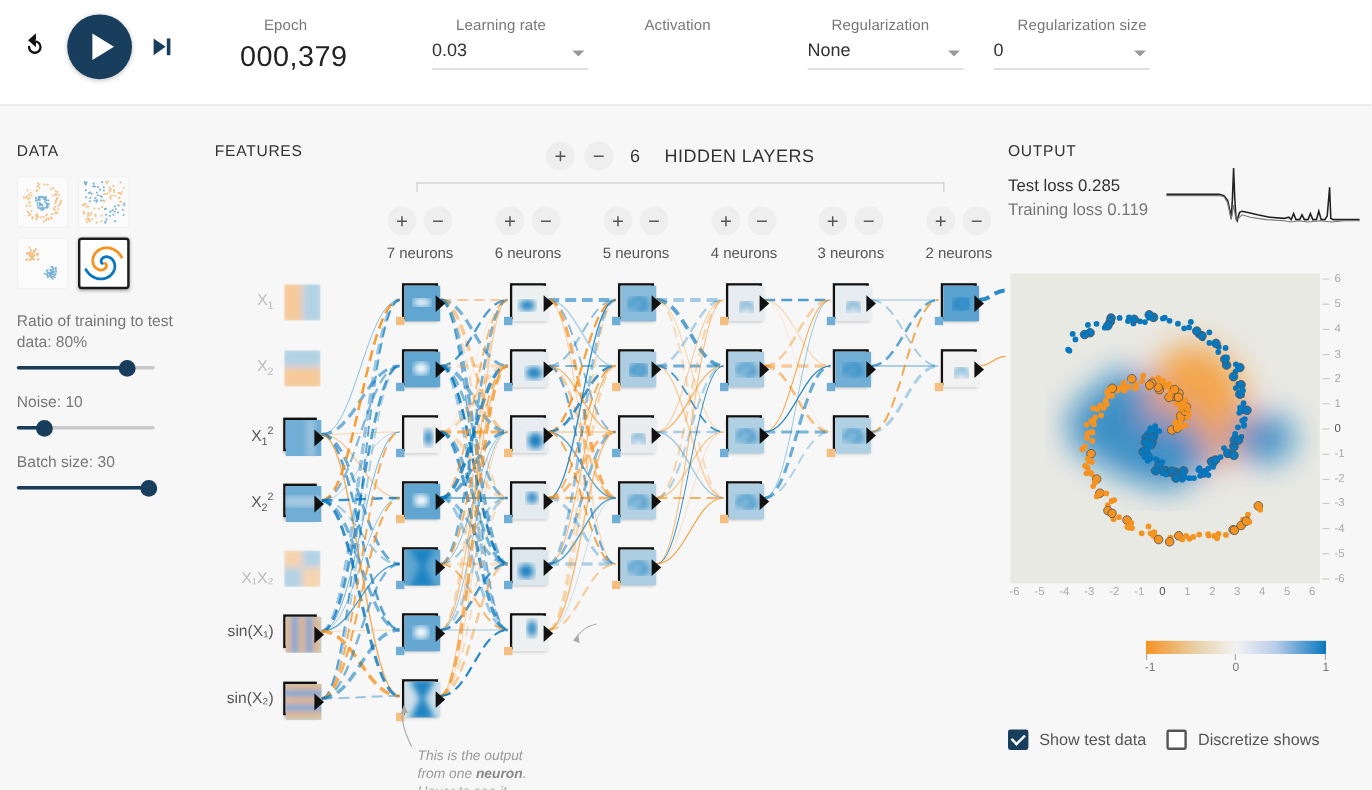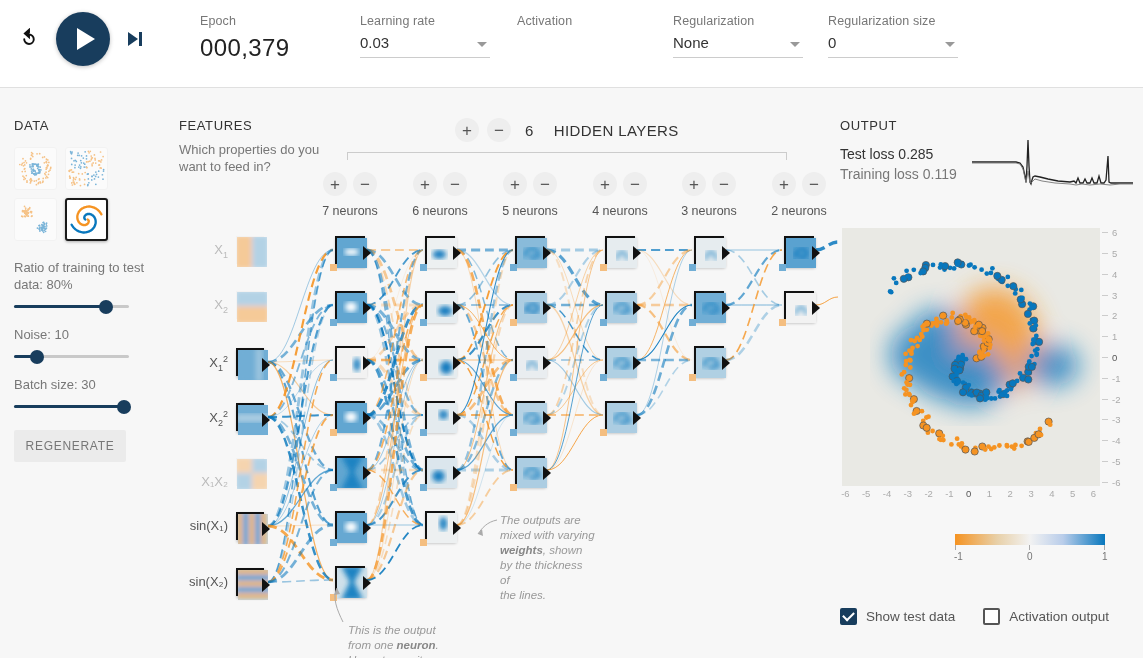--- a/index.html
+++ b/index.html
@@ -36,21 +36,21 @@
   }
   #step-btn { width: 26px; height: 26px; display:flex; align-items:center; justify-content:center; cursor:pointer; }
   #step-btn .tri2 {
     width:0; height:0; border-left: 10px solid #183d5d;
     border-top: 7px solid transparent; border-bottom: 7px solid transparent;
   }
   #step-btn .bar2 { width: 3px; height: 14px; background: #183d5d; margin-left: 1px; }
 
   .ctrl { position: absolute; top: 14px; }
   .ctrl .ctrl-label {
-    font-size: 12.5px; color: #777; letter-spacing: 0.1px; margin-bottom: 6px; display: block;
+    font-size: 12.5px; color: #777; letter-spacing: 0.1px; margin-bottom: 6px; display: block; margin-left: 20px;
   }
   .ctrl .ctrl-value-big {
     font-size: 24px; color: #222; letter-spacing: 0.4px; font-weight: 400;
   }
   .select-wrap {
     position: relative; border-bottom: 1px solid #ccc; width: 130px; padding-bottom: 5px;
     cursor: pointer;
   }
   .select-wrap .sel-text { font-size: 15px; color: #333; }
   .select-wrap .caret {
@@ -179,21 +179,21 @@
   #legend { position: absolute; left: 0; top: 412px; width: 303px; }
   #legend-text { font-size: 12.5px; color: #777; line-height: 17px; width: 100px; float: left; }
   #colorbar-wrap { position: absolute; left: 115px; top: 4px; width: 150px; }
   #colorbar {
     height: 11px; width: 150px;
     background: linear-gradient(to right, #f59322 0%, #e8d0a8 28%, #f2f2f2 50%, #b9cdea 72%, #0877bd 100%);
   }
   .cb-tick { position: absolute; top: 11px; width: 1px; height: 5px; background: #aaa; }
   .cb-label { position: absolute; top: 17px; font-size: 10px; color: #777; }
 
-  #checks { position: absolute; left: 0; top: 490px; display: flex; gap: 28px; align-items: flex-end; }
+  #checks { position: absolute; left: 0; top: 490px; display: flex; gap: 17px; align-items: flex-end; }
   .check-item { display: flex; align-items: center; gap: 9px; cursor: pointer; }
   .cbox {
     width: 17px; height: 17px; border: 2px solid #555; border-radius: 2px; background: #fff;
     display: flex; align-items: center; justify-content: center;
   }
   .cbox.on { background: #183d5d; border-color: #183d5d; }
   .cbox.on::after {
     content: ""; width: 5px; height: 9px; border: solid #fff;
     border-width: 0 2px 2px 0; transform: rotate(45deg) translate(-1px,-1px);
   }
@@ -644,26 +644,24 @@
       <div class="slider-label">
         <span>Batch size:</span>
         <span class="sv">30</span>
       </div>
       <div class="track">
         <div class="fill" style="width:96%"></div>
         <div class="knob" style="left:96%"></div>
       </div>
     </div>
 
-    <button id="regen-btn">REGENERATE</button>
   </div>
 
   <div id="features-col">
     <div class="col-title">FEATURES</div>
-    <div class="col-sub">Which properties do you want to feed in?</div>
   </div>
 
   <div id="hl-header">
     <button class="round-btn">+</button>
     <button class="round-btn">−</button>
     <span class="hl-text" id="hl-count">6</span>
     <span class="hl-text">HIDDEN LAYERS</span>
   </div>
   <div id="hl-bracket"></div>
 
@@ -1417,21 +1415,20 @@
               </defs>
               <g filter="url(#bn5_1)">
                 <path d="M10,22 C10,11 20,11 20,22" fill="none" stroke="rgb(78,156,205)" stroke-width="3"></path>
               </g>
             </svg>
           </div>
           <div class="bias" style="background:rgb(244,190,128)"></div>
         </div>
       </div>
 
-    <div class="annot" id="annot-weights" style="left:500px; top:403px;">The outputs are<br>mixed with varying<br><b>weights</b>, shown<br>by the thickness of<br>the lines.</div>
     <div class="annot" id="annot-neuron" style="left:348px; top:513px; width:110px;">This is the output<br>from one <b>neuron</b>. <br>Hover to see it</div>
     <svg style="left:0;top:0;pointer-events:none" width="840" height="548">
       <path d="M497,410 C487,412 482,418 478,424" fill="none" stroke="#aaa" stroke-width="1"></path>
       <path d="M478,424 l 4,-5 l 1,7 z" fill="#aaa"></path>
       <path d="M343,512 C337,500 332,487 337,478" fill="none" stroke="#aaa" stroke-width="1"></path>
       <path d="M337,478 l 3,6 l -6,1 z" fill="#aaa"></path>
     </svg>
   </div>
 
   <div id="output-col">
@@ -1832,18 +1829,18 @@
       </div>
     </div>
 
     <div id="checks">
       <div class="check-item">
         <div class="cbox on"></div>
         <span class="check-label">Show test data</span>
       </div>
       <div class="check-item">
         <div class="cbox"></div>
-        <span class="check-label">Activation output</span>
+        <span class="check-label">Discretize shows</span>
       </div>
     </div>
   </div>
 
 </div>
 
 </body></html>

